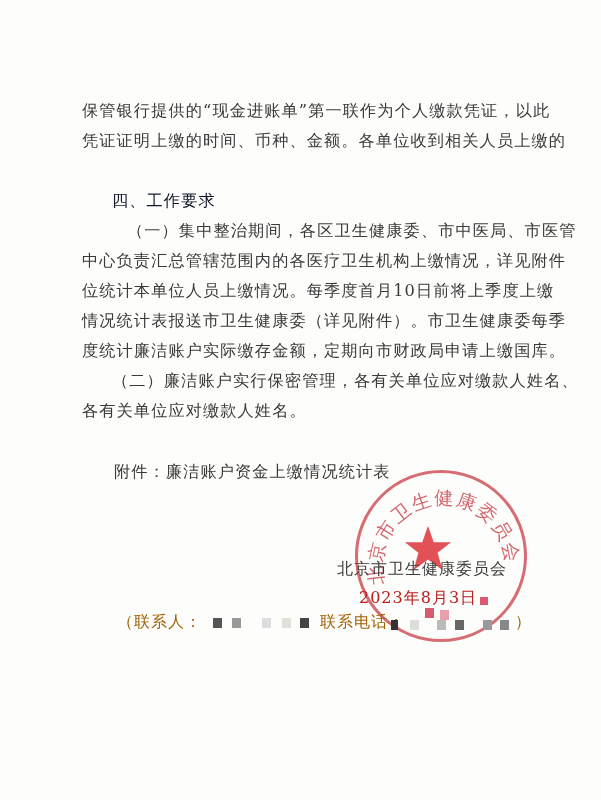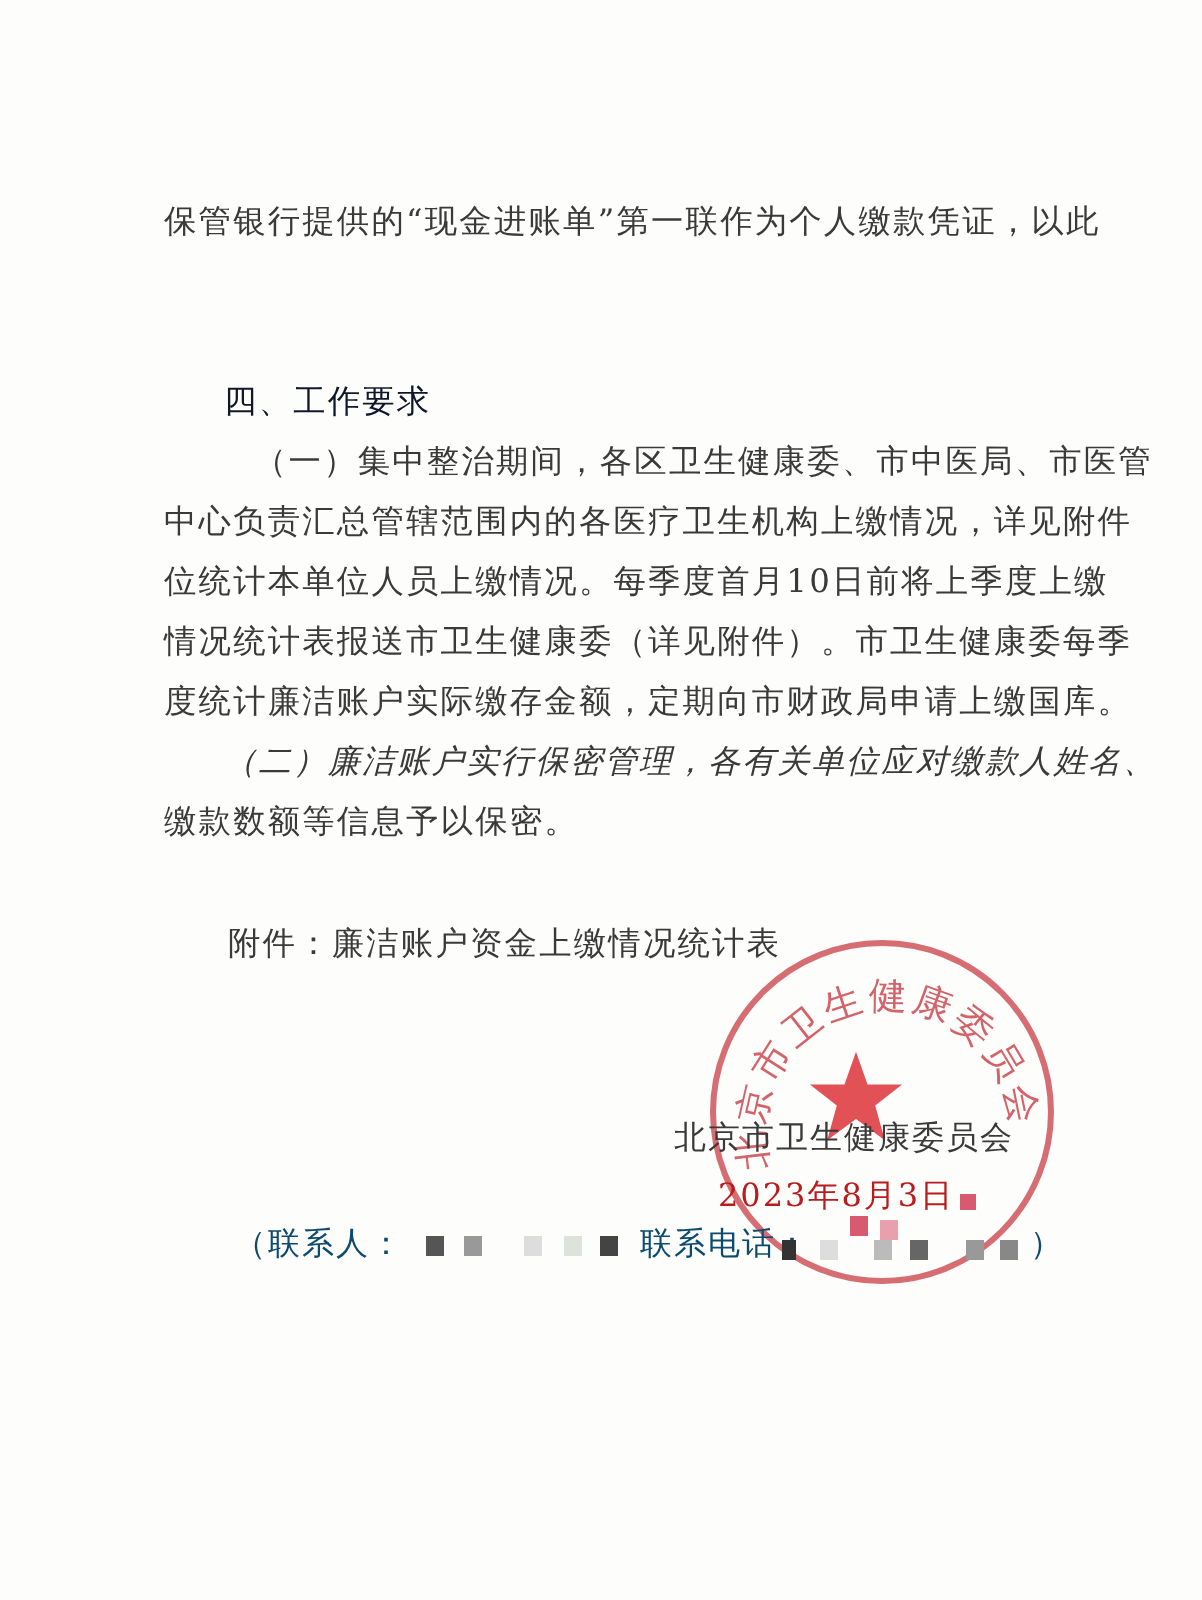--- a/index.html
+++ b/index.html
@@ -24,40 +24,41 @@
     box-sizing: border-box;
   }
   .seal-text {
     position: absolute; left: 0; top: 0; width: 172px; height: 172px;
   }
   .star {
     position: absolute; left: 404px; top: 524px; width: 48px; height: 48px;
   }
   .sign-org { position: absolute; left: 337px; top: 559px; font-size: 16px; letter-spacing: 1px; color: #3a3a3a; }
   .sign-date { position: absolute; left: 359px; top: 588px; font-size: 16px; letter-spacing: 1px; color: #b91c1c; }
-  .contact { position: absolute; left: 117px; top: 612px; font-size: 16px; letter-spacing: 1px; color: #0c4a6e; white-space: nowrap; }
+  .contact { position: absolute; left: 117px; top: 612px; font-size: 16px; letter-spacing: 1px; color: #a16207; white-space: nowrap; }
   .blur { position: absolute; width: 9px; height: 10px; }
 </style>
 </head>
 <body>
 
 <div class="page">
 
   <div class="line" style="top:101px">保管银行提供的“现金进账单”第一联作为个人缴款凭证，以此</div>
+  <div class="line" style="top:131px">凭证证明上缴的时间、币种、金额。各单位收到相关人员上缴的</div>
 
   <div class="line heading indent" style="top:191px">四、工作要求</div>
 
   <div class="line indent" style="top:221px; width:420px;margin-left:15px;">（一）集中整治期间，各区卫生健康委、市中医局、市医管</div>
   <div class="line" style="top:251px">中心负责汇总管辖范围内的各医疗卫生机构上缴情况，详见附件</div>
   <div class="line" style="top:281px">位统计本单位人员上缴情况。每季度首月10日前将上季度上缴</div>
   <div class="line" style="top:341px">度统计廉洁账户实际缴存金额，定期向市财政局申请上缴国库。</div>
   <div class="line" style="top:311px">情况统计表报送市卫生健康委（详见附件）。市卫生健康委每季</div>
 
-  <div class="line indent" style="top:371px; width:420px;font-style:italic;">（二）廉洁账户实行保密管理，各有关单位应对缴款人姓名、</div>
-  <div class="line" style="top:401px">缴款数额等信息予以保密。</div>
+  <div class="line indent" style="top:371px; width:420px;">（二）廉洁账户实行保密管理，各有关单位应对缴款人姓名、</div>
+  <div class="line" style="top:401px">各有关单位应对缴款人姓名。</div>
 
   <div class="line" style="top:443px; left:114px;margin-top:19px;">附件：廉洁账户资金上缴情况统计表</div>
 
   <div class="seal">
     <svg class="seal-text" viewBox="0 0 172 172">
       <defs>
         <path id="arc" d="M 30 120 A 62 62 0 1 1 142 120"></path>
       </defs>
       <text font-size="19" fill="rgba(200,60,70,0.8)" font-family="DejaVu Serif, serif" letter-spacing="2">
         <textPath href="#arc" startOffset="4%">北京市卫生健康委员会</textPath>

